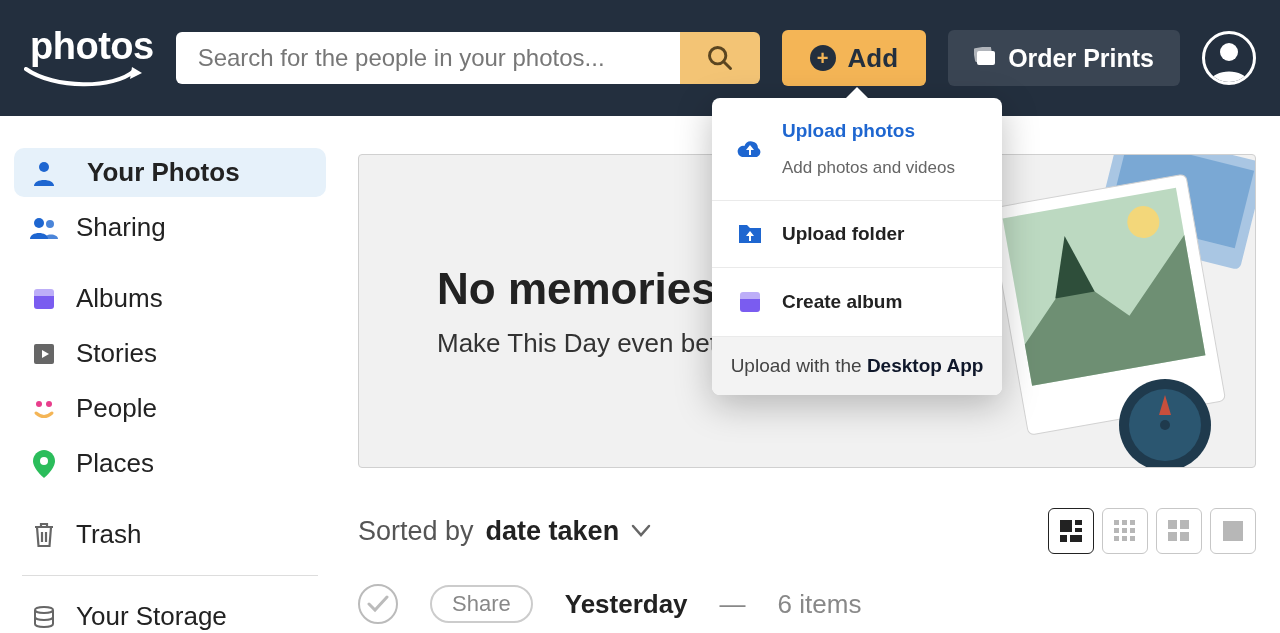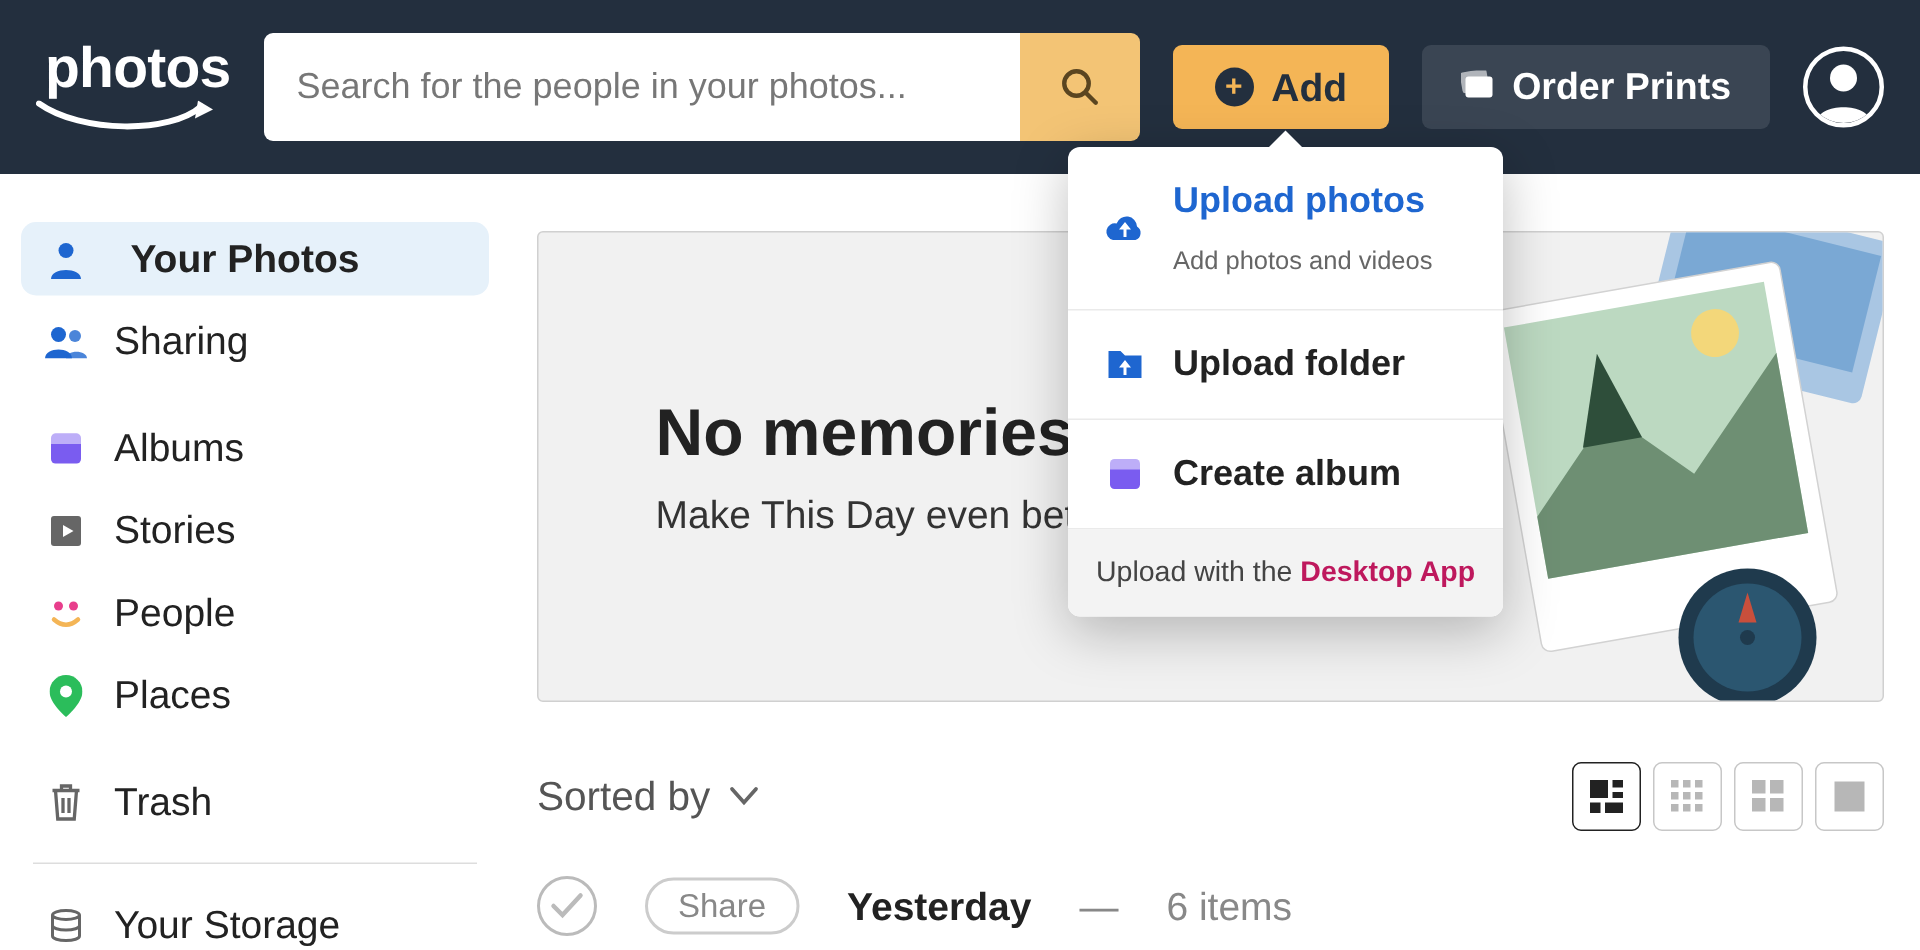--- a/index.html
+++ b/index.html
@@ -28,21 +28,21 @@
     line-height: 1;
     margin-left: 6px;
   }
   .logo-swoosh {
     display: block;
     margin-top: 2px;
   }
   .search-wrap {
     display: flex;
     flex: 1;
-    height: 72px;
+    height: 52px;
     justify-content: space-between;
   }
   .search-input {
     flex: 1;
     border: none;
     border-radius: 6px 0 0 6px;
     padding: 0 22px;
     font-size: 24px;
     color: #555;
     outline: none;
@@ -204,28 +204,28 @@
   .dropdown::before{
     content:"";position:absolute;top:-11px;left:50%;transform:translateX(-50%);
     border-left:12px solid transparent;border-right:12px solid transparent;border-bottom:12px solid #fff;
   }
   .dd-item{
     display:flex;align-items:center;gap:18px;padding:22px 24px;cursor:pointer;
     border-bottom:1px solid #eaeaea;
   }
   .dd-item:last-of-type{border-bottom:none;}
   .dd-item .dd-icon{width:28px;display:flex;align-items:center;justify-content:center;}
-  .dd-title{font-size:24px;font-weight:800;color:#222;}
+  .dd-title{font-size:19px;font-weight:800;color:#222;}
   .dd-item.primary .dd-title{color:#1e66d0;}
   .dd-sub{font-size:17px;color:#666;margin-top:16px;}
   .dd-footer{
     background:#f3f3f3;padding:18px 0;text-align:center;font-size:19px;color:#444;
     border-radius:0 0 8px 8px;
   }
-  .dd-footer a{color:#be185d;font-weight:700;text-decoration:none;cursor:pointer;}
+  .dd-footer a{color:#0f172a;font-weight:700;text-decoration:none;cursor:pointer;}
 </style>
 </head>
 <body>
 
 <div class="header">
   <div>
     <div class="logo">photos</div>
     <svg class="logo-swoosh" width="120" height="22" viewBox="0 0 120 22">
       <path d="M2 2 C 30 22, 90 22, 110 4" stroke="#fff" stroke-width="4" fill="none" stroke-linecap="round"></path>
       <path d="M108 0 L118 6 L106 12 Z" fill="#fff"></path>
@@ -382,20 +382,21 @@
           <circle r="36" fill="#2b5670"></circle>
           <circle r="5" fill="#1f3a4d"></circle>
           <path d="M0 -30 L6 -10 L-6 -10 Z" fill="#c94f3c"></path>
         </g>
       </svg>
     </div>
 
     <div class="sorting-row">
       <div class="sort-text">
         <span>Sorted by </span>
+        <b>date taken</b>
         <svg width="20" height="14" viewBox="0 0 20 14">
             <path d="M2 2 L10 11 L18 2" stroke="#666" stroke-width="2.5" fill="none" stroke-linecap="round"></path>
           </svg>
       </div>
       <div class="grid-toggles">
         <div class="grid-toggle active">
           <svg width="26" height="26" viewBox="0 0 26 26" fill="#222">
               <rect x="2" y="2" width="12" height="12"></rect>
               <rect x="17" y="2" width="7" height="5"></rect>
               <rect x="17" y="10" width="7" height="4"></rect>

